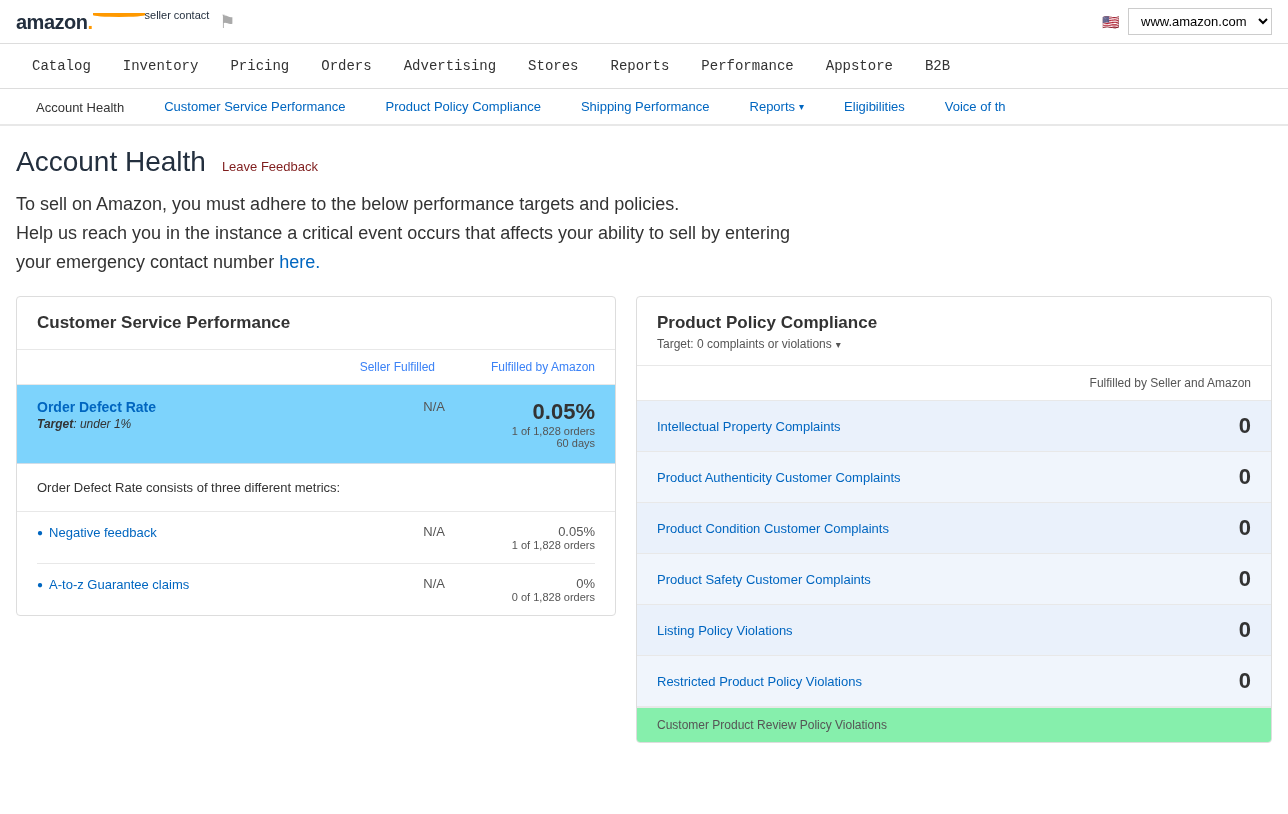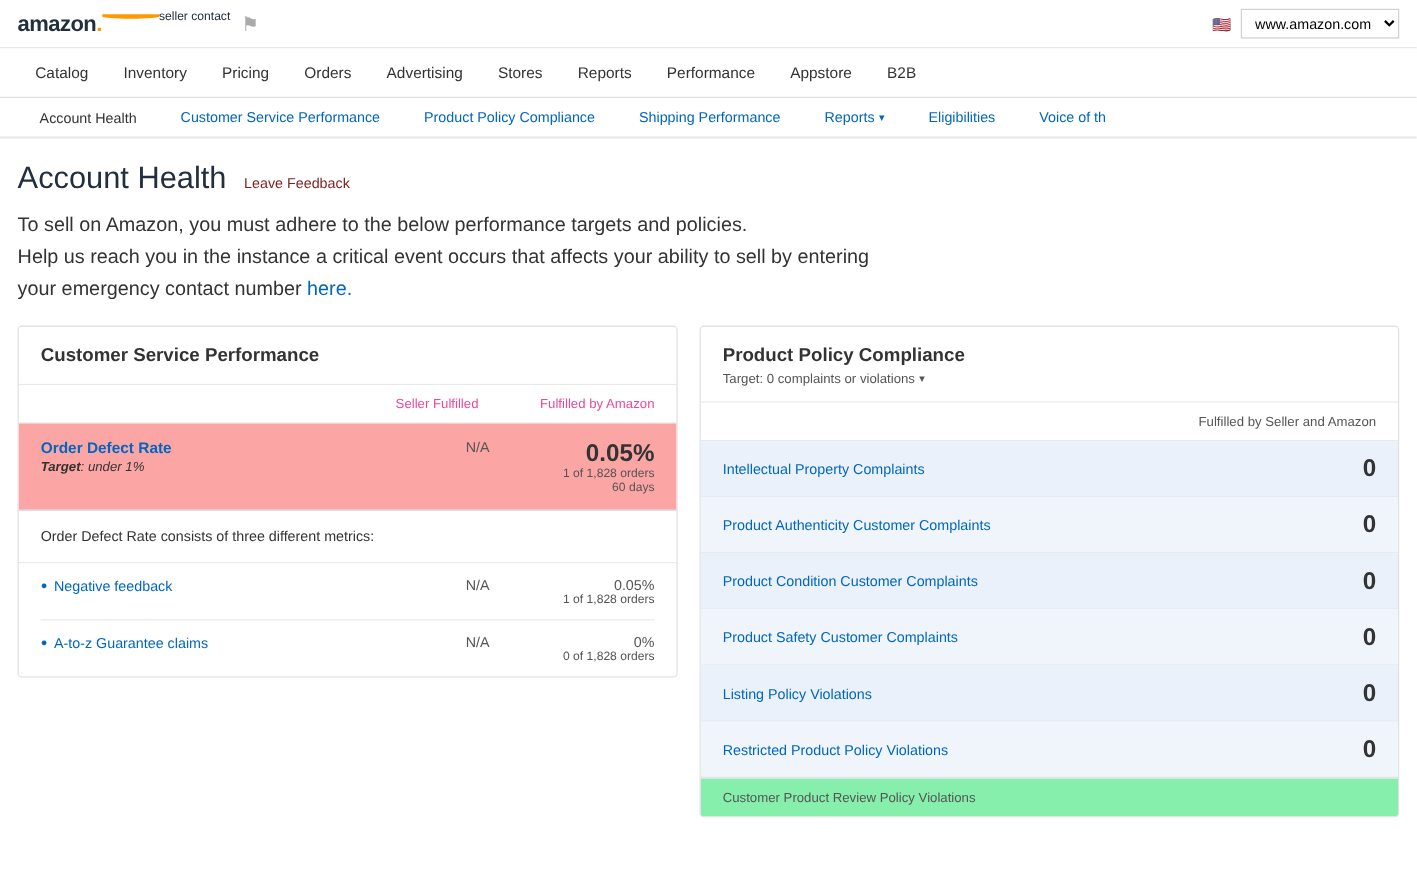--- a/index.html
+++ b/index.html
@@ -17,21 +17,21 @@
       background: #fff; cursor: pointer; min-width: 140px;
     }
 
     
     .main-nav {
       display: flex; align-items: center; gap: 0;
       padding: 0 16px; background: #fff; border-bottom: 1px solid #ddd;
     }
     .main-nav a {
       color: #333; text-decoration: none; padding: 14px 16px;
-      font-size: 14px; display: block; white-space: nowrap;
+      font-size: 14px; display: block; white-space: nowrap; font-family: Liberation Mono, monospace;
     }
 
     
     .sub-nav {
       display: flex; align-items: center; gap: 0;
       background: #fff; border-bottom: 2px solid #e8e8e8;
       padding: 0 16px; overflow: hidden;
     }
     .sub-nav a {
       color: #555; text-decoration: none; padding: 10px 20px;
@@ -70,25 +70,25 @@
     .panel-header {
       padding: 16px 20px; border-bottom: 1px solid #e8e8e8;
     }
     .panel-header h2 { font-size: 17px; font-weight: bold; color: #333; }
 
     
     .table-header-row {
       display: flex; justify-content: flex-end; padding: 10px 20px;
       border-bottom: 1px solid #e8e8e8; gap: 40px;
     }
-    .table-header-row span { font-size: 12px; color: #ec4899; min-width: 120px; text-align: right; }
+    .table-header-row span { font-size: 12px; color: #3b82f6; min-width: 120px; text-align: right; }
 
     
     .odr-row {
-      background: #fca5a5; padding: 14px 20px;
+      background: #7dd3fc; padding: 14px 20px;
       display: flex; align-items: flex-start; justify-content: space-between;
       border-bottom: 1px solid #d0dde8;
     }
     .odr-label { flex: 1; }
     .odr-label a { color: #0066c0; font-size: 14px; font-weight: bold; text-decoration: none; }
     .odr-target { font-size: 12px; color: #333; margin-top: 2px; font-style: italic; }
     .odr-target strong { font-weight: bold; }
     .odr-seller { min-width: 120px; text-align: right; font-size: 13px; color: #555; }
     .odr-amazon { min-width: 150px; text-align: right; }
     .odr-amazon .big-num { font-size: 22px; font-weight: bold; color: #333; }

